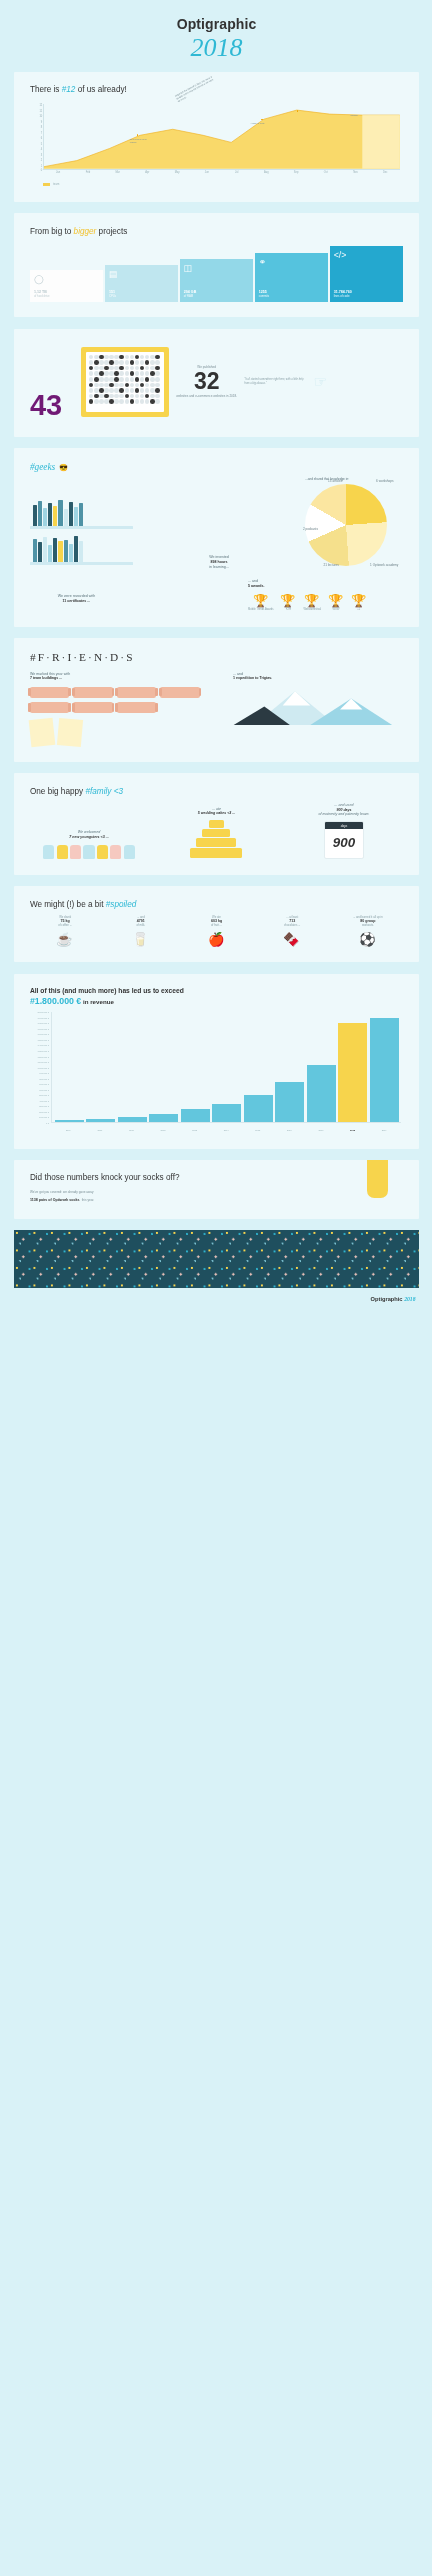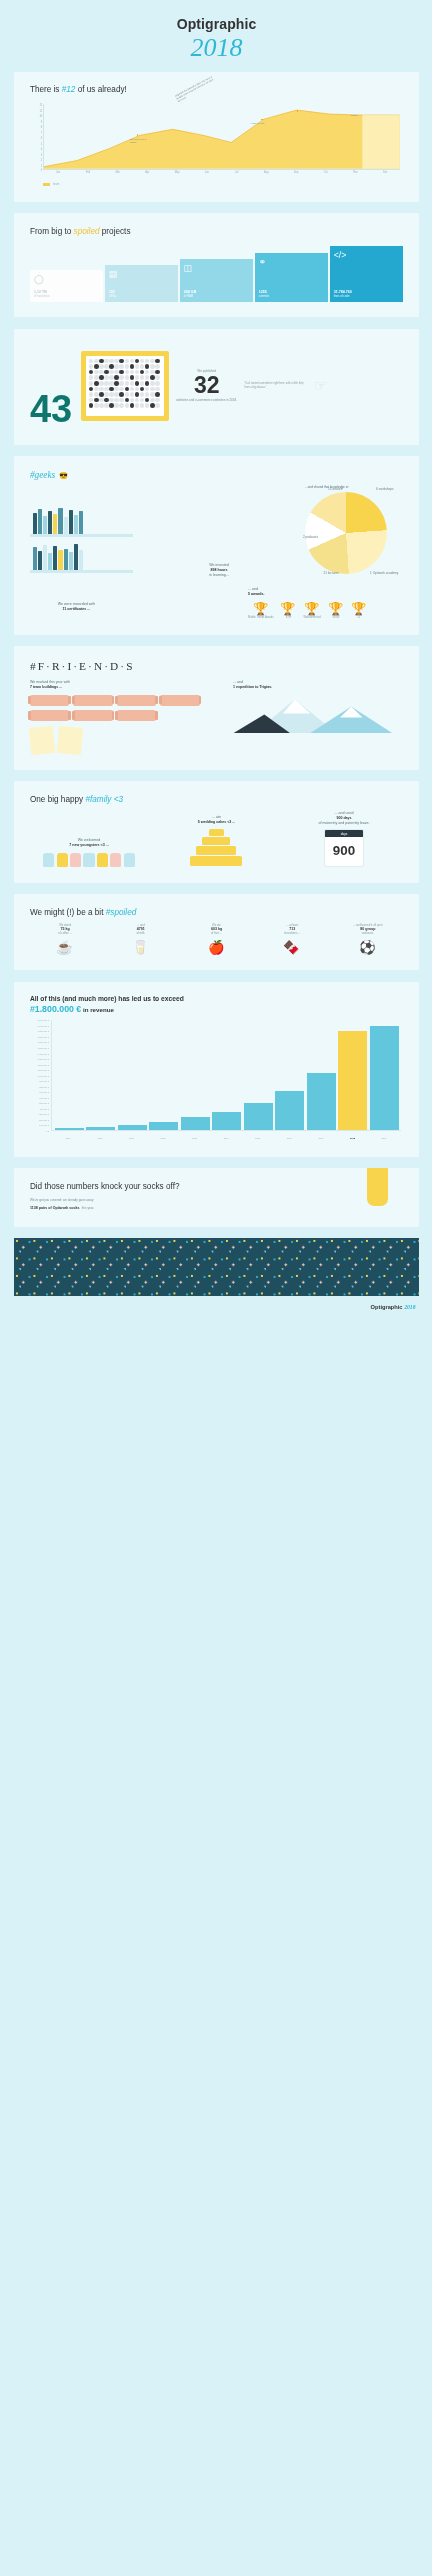--- a/index.html
+++ b/index.html
@@ -80,21 +80,21 @@
   .storage .col .lbl { font-size: 2.8px; opacity: .9; }
   .storage .c0 { background: #fdfdfd; color: #b9c9ce; height: 32px; }
   .storage .c1 { background: #bfe6ef; height: 37px; }
   .storage .c2 { background: #93d8e8; height: 43px; }
   .storage .c3 { background: #55c3de; height: 49px; }
   .storage .c4 { background: #24a8cf; height: 56px; }
 
   
   .abacus-row { display: flex; align-items: center; gap: 7.2px; padding: 3.1px 0; }
   .big43 {
-    font-size: 38px; font-weight: bold; color: #0f766e; line-height: .9; width: 44px; margin-top: 47px;
+    font-size: 29px; font-weight: bold; color: #701a75; line-height: .9; width: 44px; margin-top: 47px;
   }
   .abacus {
     width: 88px; height: 70px; background: #f7d44c; border-radius: 2.1px;
     padding: 5.2px; position: relative;
   }
   .abacus .inner { background: #fff; width: 100%; height: 100%; border-radius: 1px; padding: 2.6px; }
   .abacus .brow { display: flex; gap: 0.5px; margin-bottom: 1px; }
   .abacus .bead { width: 4.6px; height: 4.6px; border-radius: 50%; background: #dfe7ea; }
   .abacus .bead.d { background: #3a3a3a; }
   .pub-block { text-align: center; }
@@ -189,21 +189,21 @@
     background-size: 17.5px 17.5px, 17.5px 17.5px, 17.5px 17.5px, 17.5px 17.5px, 100% 100%;
   }
   .footer {
     padding: 8.2px 17.5px 11.3px 0; text-align: right; font-size: 5.7px; color: #333; font-weight: bold;
   }
   .footer .y { color: #2fb8d4; font-style: italic; font-family: "Liberation Serif", serif; }
   .row { display: flex; }
   .sp { justify-content: space-between; }
   .ac { align-items: flex-end; }
   .ae { align-items: flex-end; }
-  .tc { text-align: center; }
+  .tc { text-align: center; font-style: italic; }
 </style>
 </head>
 <body>
 
 <div class="page">
 
   <div class="hdr">
     <div class="brand">Optigraphic</div>
     <div class="year">2018</div>
   </div>
@@ -259,21 +259,21 @@
       </div>
     </div>
     <div class="legend1">
       <span class="sw"></span>
       <span>team</span>
     </div>
   </div>
 
   <div class="section">
     <h2 class="sec-title">
-      <span>From big to </span><span class="yellow">spoiled</span><span> projects</span>
+      <span>From big to </span><span class="yellow">bigger</span><span> projects</span>
     </h2>
     <div class="storage">
       <div class="col c0">
         <div class="ico">◯</div>
         <div>
           <div class="val">1,12 TB</div>
           <div class="lbl">of hard drive</div>
         </div>
       </div>
       <div class="col c1">

